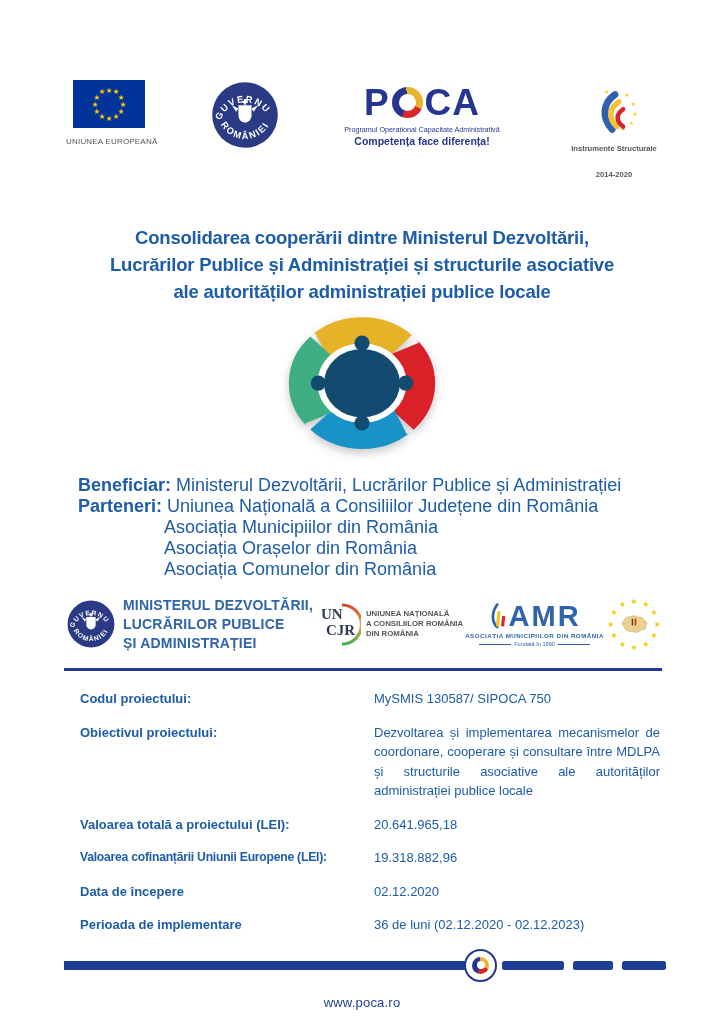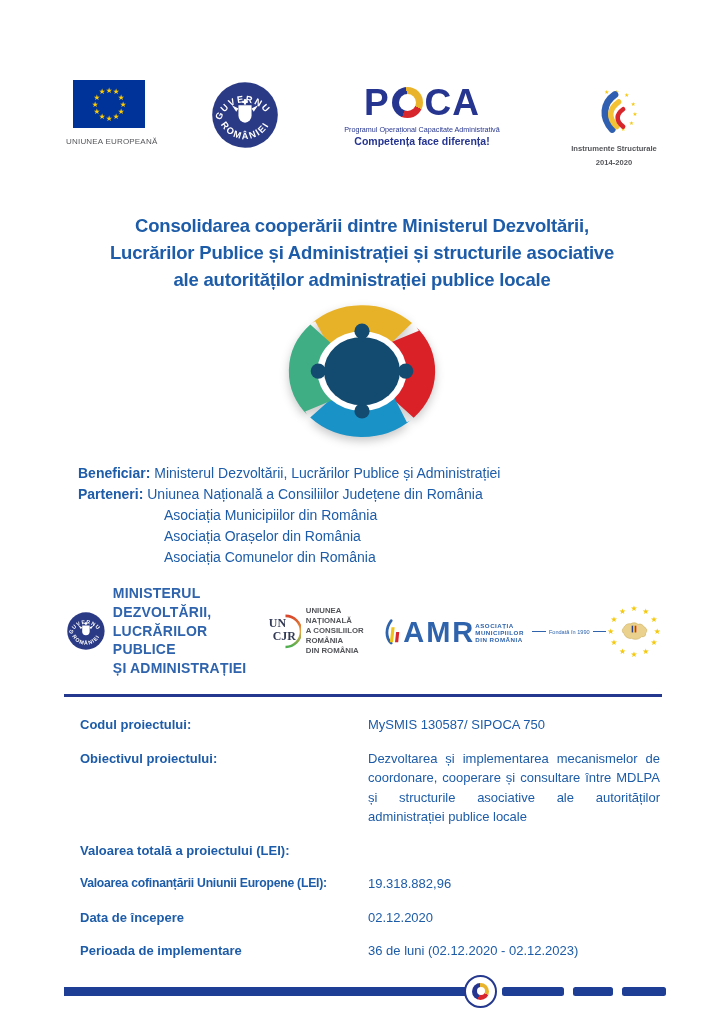--- a/index.html
+++ b/index.html
@@ -28,45 +28,45 @@
 
   
   .title { margin-top:44px; text-align:center; font-weight:bold;
            font-size:18.5px; line-height:27px; letter-spacing:-0.2px; color:#1d5ca8; }
 
   
   .puzzle-wrap { display:flex; justify-content:center; margin-top:4px; }
   .puzzle-wrap svg { filter:drop-shadow(0 4px 5px rgba(0,0,0,.22)); }
 
   
-  .info { padding:14px 19px 0 78px; font-size:14px; line-height:21px; color:#1d5ca8; }
+  .info { padding:14px 19px 0 78px; font-size:18px; line-height:21px; color:#1d5ca8; }
   .info .lbl { font-weight:bold; }
   .info .indent { padding-left:86px; }
 
   
   .partners-row { display:flex; align-items:center; justify-content:space-between;
                   padding:16px 62px 0 66px; }
   .plogo { display:flex; align-items:center; }
   .mdlpa-text { font-size:14px; font-weight:bold; color:#2f64ad; line-height:1.35;
                 letter-spacing:.2px; margin-left:7px; }
   .uncjr-text { font-size:7.8px; font-weight:bold; color:#54555a; line-height:1.3;
                 margin-left:5px; }
-  .amr { display:flex; flex-direction:row; align-items:center; }
+  .amr { display:flex; flex-direction:column; align-items:center; }
   .amr-top { display:flex; align-items:flex-end; }
   .amr-acronym { font-size:29px; font-weight:bold; color:#2f64ad; letter-spacing:2px; line-height:.9; }
   .amr-name { font-size:6.2px; font-weight:bold; color:#2f64ad; letter-spacing:.5px; margin-top:3px; }
   .amr-founded { display:flex; align-items:center; gap:3px; width:80%; margin-top:2px;
                  font-size:5.6px; color:#2f64ad; }
   .amr-founded::before, .amr-founded::after { content:""; height:1px; background:#2f64ad; flex:1; }
 
   
   .divider { margin:16px 62px 0 64px; border-top:3px solid #24388f; }
   .details { padding:18px 64px 0 80px; }
   .drow { display:flex; margin-bottom:14px; }
-  .dlabel { flex:0 0 282px; font-weight:bold; font-size:13px; line-height:19.5px; padding-right:6px; }
+  .dlabel { flex:0 0 282px; font-weight:bold; font-size:13px; line-height:19.5px; padding-right:12px; }
   .dlabel.tight { font-size:12.2px; letter-spacing:-0.25px; white-space:nowrap; }
   .dvalue { flex:1; font-size:13px; line-height:19.5px; }
   .dvalue.justify { text-align:justify; }
 
   
   .footer-note { margin-top:2px; text-align:center; font-style:italic; font-weight:bold;
                  font-size:13.5px; line-height:18px; color:#1d5ca8; }
   .footer-bar { display:flex; align-items:center; margin:8px 58px 0 64px; }
   .bar-line { height:9px; background:#1e3e96; flex:1; }
   .bar-badge { width:29px; height:29px; border-radius:50%; background:#fff;
@@ -150,21 +150,21 @@
             <text x="54" y="41">★</text>
             <text x="45" y="48">★</text>
           <text x="27" y="7.5">★</text>
             <text x="33" y="50">★</text>
         </g>
         <path d="M36 8 C 23 17 21 33 33 46" stroke="#2f5fb0" stroke-width="7.5" fill="none" stroke-linecap="round"></path>
         <path d="M40 16 C 30 23 28 33 38 43" stroke="#f3c235" stroke-width="6" fill="none" stroke-linecap="round"></path>
         <path d="M45 24 C 38 29 36 36 45 43" stroke="#d8272c" stroke-width="5" fill="none" stroke-linecap="round"></path>
       </svg>
       <div class="cap">Instrumente Structurale</div>
-      <div class="cap" style="margin-top:4px">2014-2020</div>
+      <div class="cap" style="margin-top:16px">2014-2020</div>
     </div>
   </div>
 
   <div class="title">
     <div>Consolidarea cooperării dintre Ministerul Dezvoltării,</div>
     <div>Lucrărilor Publice și Administrației și structurile asociative</div>
     <div>ale autorităților administrației publice locale</div>
   </div>
 
   <div class="puzzle-wrap">
@@ -306,20 +306,21 @@
     <div class="drow">
       <div class="dlabel">Codul proiectului:</div>
       <div class="dvalue">MySMIS 130587/ SIPOCA 750</div>
     </div>
     <div class="drow">
       <div class="dlabel">Obiectivul proiectului:</div>
       <div class="dvalue justify">Dezvoltarea și implementarea mecanismelor de coordonare, cooperare și consultare între MDLPA și structurile asociative ale autorităților administrației publice locale</div>
     </div>
     <div class="drow">
       <div class="dlabel">Valoarea totală a proiectului (LEI):</div>
+      <div class="dvalue">20.641.965,18</div>
     </div>
     <div class="drow">
       <div class="dlabel tight">Valoarea cofinanțării Uniunii Europene (LEI):</div>
       <div class="dvalue">19.318.882,96</div>
     </div>
     <div class="drow">
       <div class="dlabel">Data de începere</div>
       <div class="dvalue">02.12.2020</div>
     </div>
     <div class="drow">

